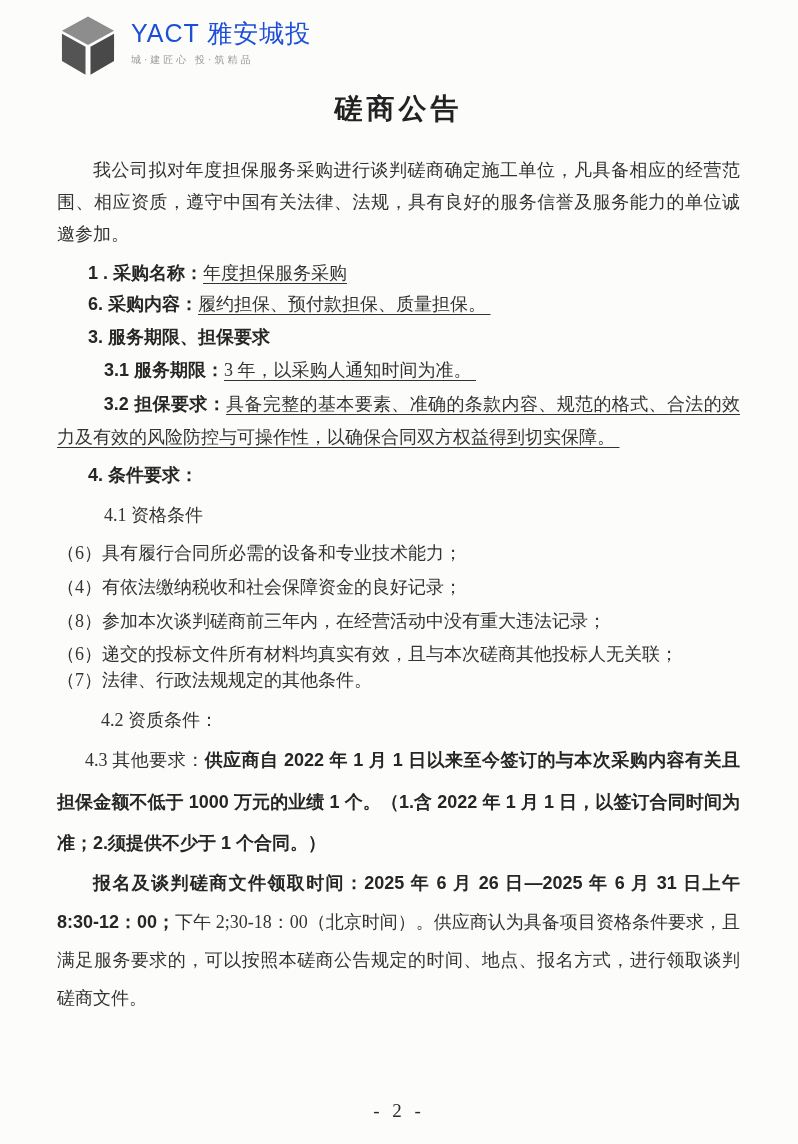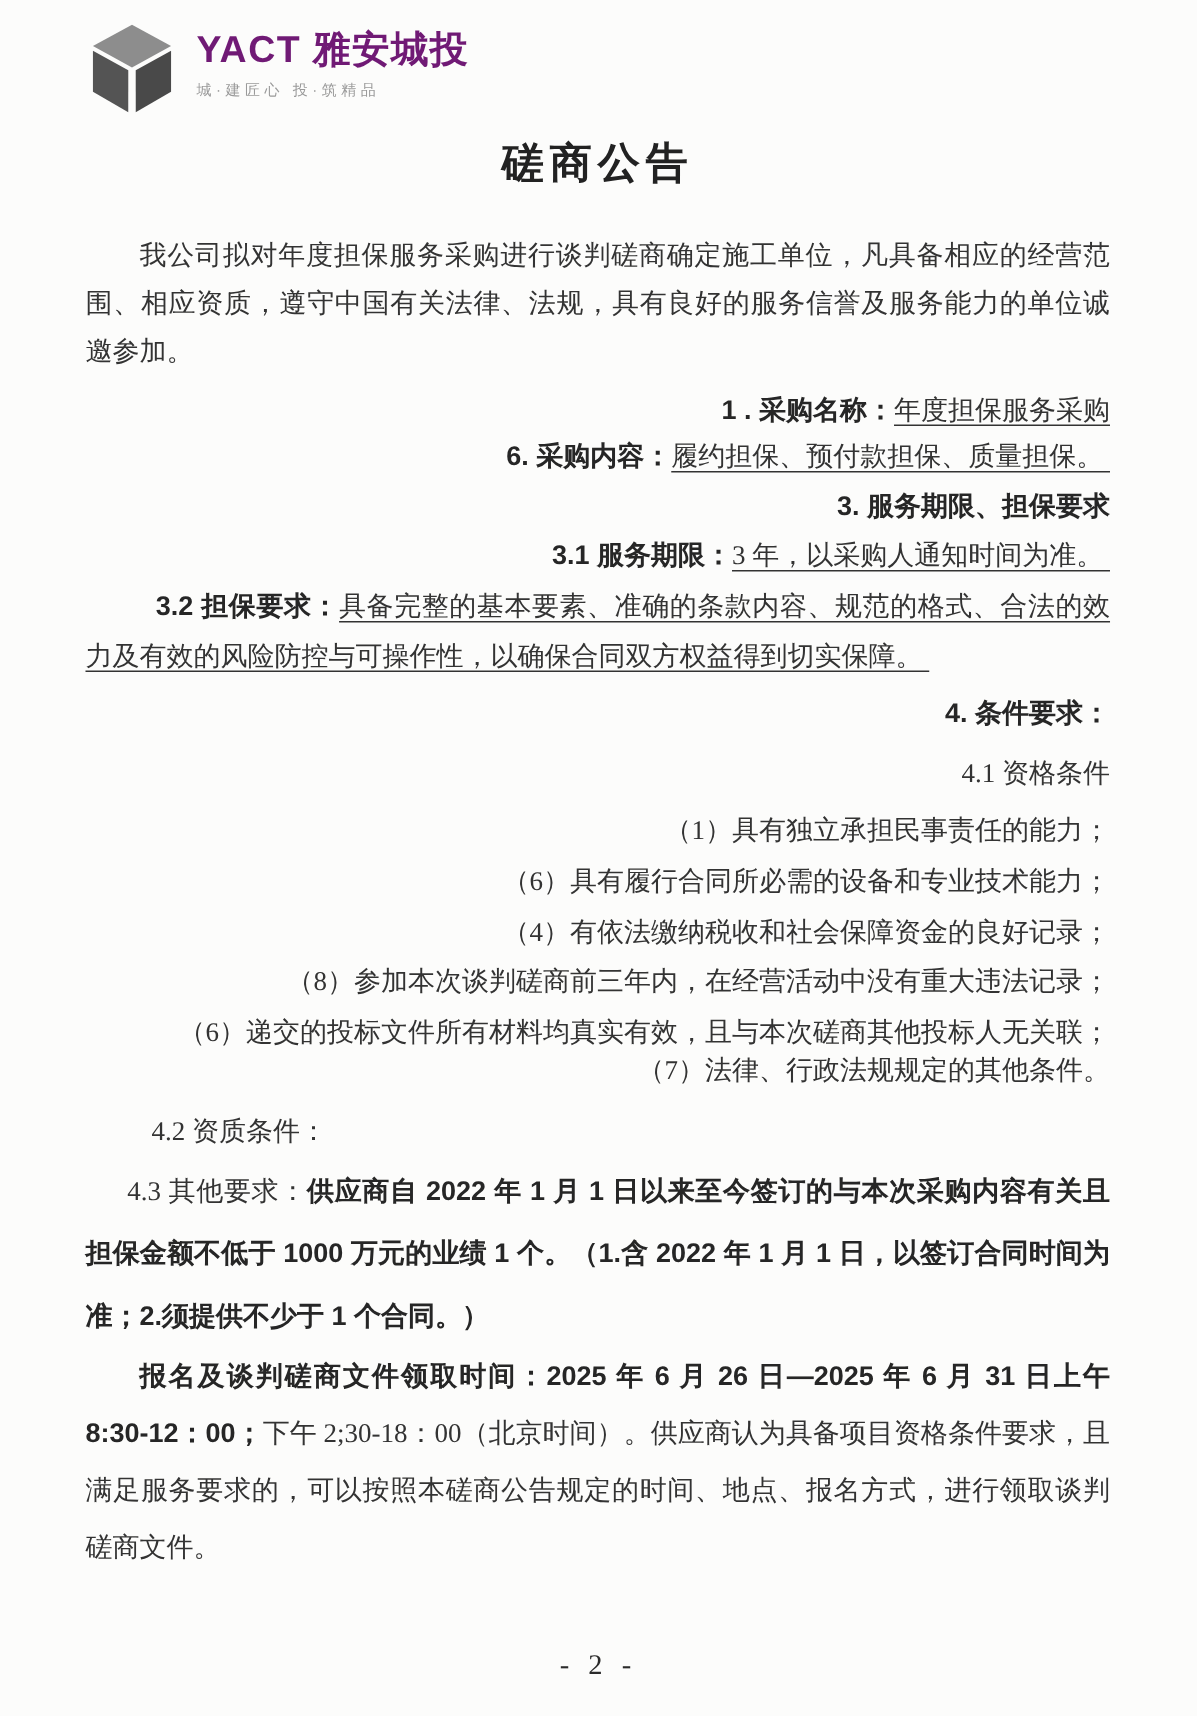--- a/index.html
+++ b/index.html
@@ -14,40 +14,40 @@
     font-family:"Liberation Serif","DejaVu Serif",serif;
     color:#333;
     font-size:18px;
   }
   
   .logo-row{display:flex;align-items:flex-start;gap:12px;height:66px;margin-bottom:2px;}
   .cube{width:62px;height:62px;display:inline-block;flex:0 0 auto;}
   .logo-text{padding-top:6px;}
   .brand{
     font-family:"Liberation Sans","DejaVu Sans",sans-serif;
-    font-weight:700;font-size:25px;color:#701a75;letter-spacing:1px;line-height:1.1;
+    font-weight:400;font-size:25px;color:#1d4ed8;letter-spacing:1px;line-height:1.1;
   }
   .tagline{
     font-family:"Liberation Sans","DejaVu Sans",sans-serif;
     font-size:10px;color:#9a9a9a;letter-spacing:3px;margin-top:5px;
   }
   
   .title{
     font-family:"Liberation Sans","DejaVu Sans",sans-serif;
     font-weight:700;font-size:28px;color:#222;
     text-align:center;letter-spacing:4px;
     margin:10px 0 26px 0;
   }
   
   .b{font-family:"Liberation Sans","DejaVu Sans",sans-serif;font-weight:700;color:#262626;}
   .u{text-decoration:underline;text-underline-offset:4px;text-decoration-thickness:1px;white-space:pre-wrap;}
   .intro{line-height:1.78;text-indent:2em;text-align:justify;margin:0 0 10px 0;}
   .li{line-height:1.45;margin:0 0 5px 0;}
-  .ind1{margin-left:31px;text-align:right;}
-  .ind2{margin-left:47px;text-align:right;}
+  .ind1{margin-left:31px;}
+  .ind2{margin-left:47px;}
   .h-num{margin-top:7px;margin-bottom:7px;}
   .p32{line-height:1.8;text-indent:2.6em;text-align:justify;margin:2px 0 4px 0;}
   .h4{margin-top:9px;margin-bottom:14px;}
   .s41{margin-top:10px;margin-bottom:13px;}
   .cond{line-height:1.42;margin:0 0 8px 0;}
   .cond.tight{margin-bottom:0;}
   .s42{margin-top:14px;margin-bottom:7px;margin-left:44px;}
   .qual{line-height:1.5;text-indent:1.7em;text-align:justify;margin:0 0 6px 0;}
   .p43{line-height:2.3;text-indent:1.55em;text-align:justify;margin:0;}
   .signup{line-height:2.12;text-indent:2em;text-align:justify;margin:0 0 2px 0;}
@@ -86,21 +86,20 @@
   <p class="li ind1 h-num b">3. 服务期限、担保要求</p>
 
   <p class="li ind2"><span class="b">3.1 服务期限：</span><span class="u">3 年，以采购人通知时间为准。 </span></p>
 
   <p class="p32"><span class="b">3.2 担保要求：</span><span class="u">具备完整的基本要素、准确的条款内容、规范的格式、合法的效力及有效的风险防控与可操作性，以确保合同双方权益得到切实保障。 </span></p>
 
   <p class="li ind1 h4 b">4. 条件要求：</p>
 
   <p class="li ind2 s41">4.1 资格条件</p>
 
-  <p class="cond ind2">（1）具有独立承担民事责任的能力；</p>
   <p class="cond ind2">（6）具有履行合同所必需的设备和专业技术能力；</p>
   <p class="cond ind2">（4）有依法缴纳税收和社会保障资金的良好记录；</p>
   <p class="cond ind2">（8）参加本次谈判磋商前三年内，在经营活动中没有重大违法记录；</p>
   <p class="cond ind2 tight">（6）递交的投标文件所有材料均真实有效，且与本次磋商其他投标人无关联；</p>
   <p class="cond ind2">（7）法律、行政法规规定的其他条件。</p>
 
   <p class="li s42">4.2 资质条件：</p>
 
 
   <p class="p43"><span>4.3 其他要求：</span><span class="b">供应商自 2022 年 1 月 1 日以来至今签订的与本次采购内容有关且担保金额不低于 1000 万元的业绩 1 个。（1.含 2022 年 1 月 1 日，以签订合同时间为准；2.须提供不少于 1 个合同。）</span></p>

